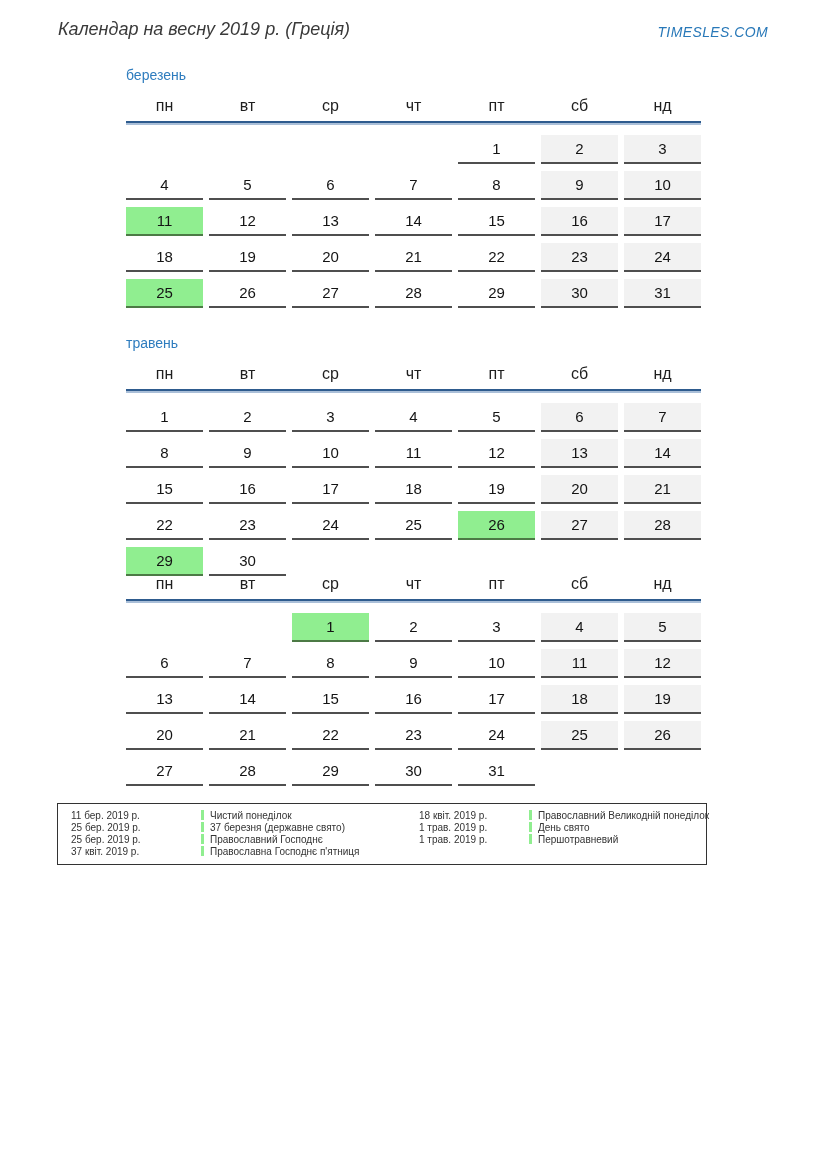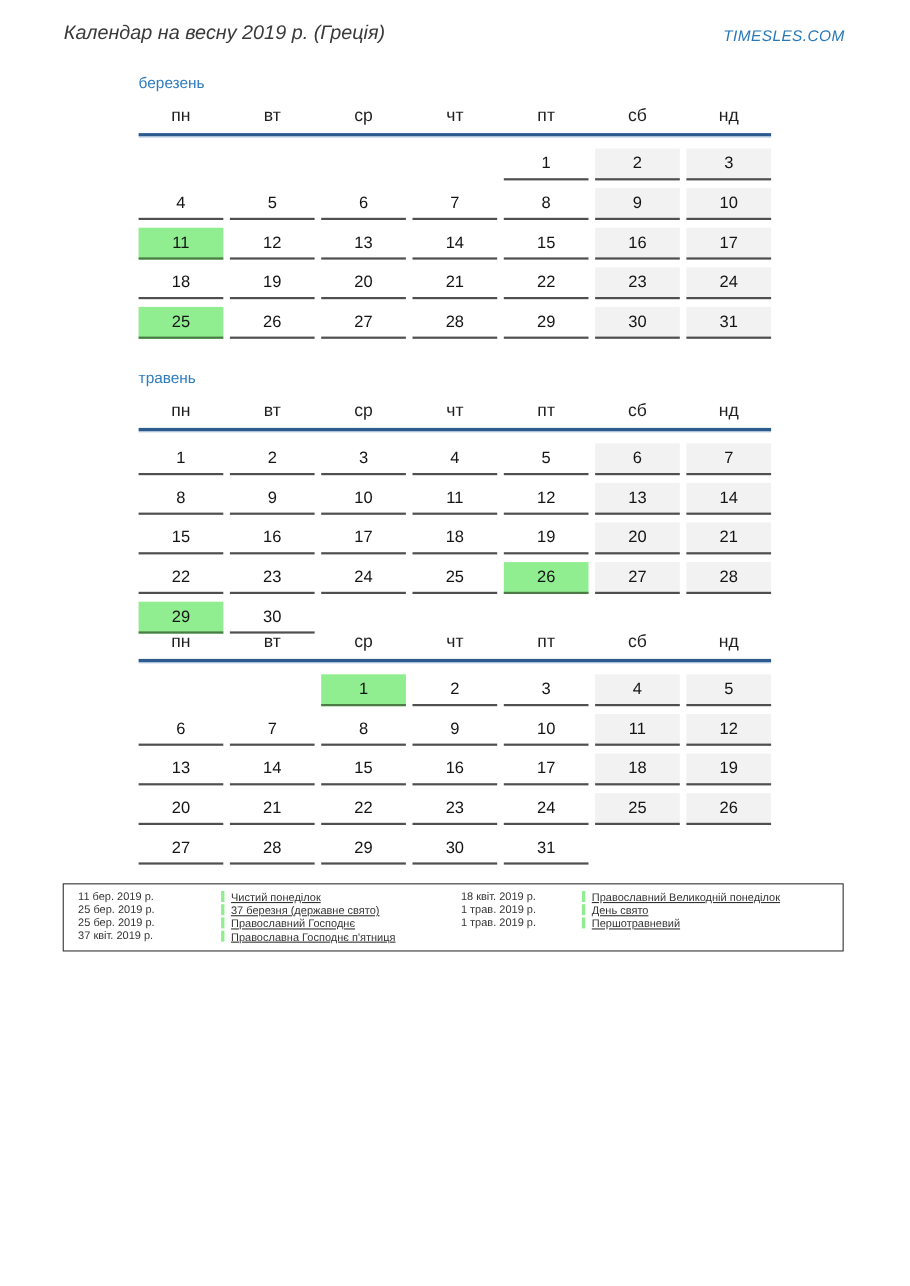--- a/index.html
+++ b/index.html
@@ -35,27 +35,27 @@
   }
   .day {
     height:27px; line-height:27px; text-align:center; font-size:15px;
     color:#141414; border-bottom:2px solid #4f4f4f;
   }
   .day.weekend { background:#f2f2f2; }
   .day.holiday { background:#90ee90; border-bottom-color:#4c7a45; }
   .day.empty { border-bottom:none; background:none; }
   .legend {
     box-sizing:border-box;
-    margin:17px 0 0 57px; width:710px;
+    margin:17px 0 0 57px; width:650px;
     border:1px solid #333; padding:6px 4px 6px 13px;
     display:grid; grid-template-columns:130px 218px 110px 1fr;
     font-size:10px; line-height:12px; color:#333;
   }
   .lg-date { height:12px; white-space:nowrap; }
-  .lg-name { height:12px; white-space:nowrap;text-decoration:underline; }
+  .lg-name { height:12px; white-space:nowrap; }
   .bar {
     display:inline-block; width:3px; height:10px; background:#90ee90;
     margin-right:6px; vertical-align:-1px;
   }
 </style>
 </head>
 <body>
 
 <div class="page">
   <div class="header">

